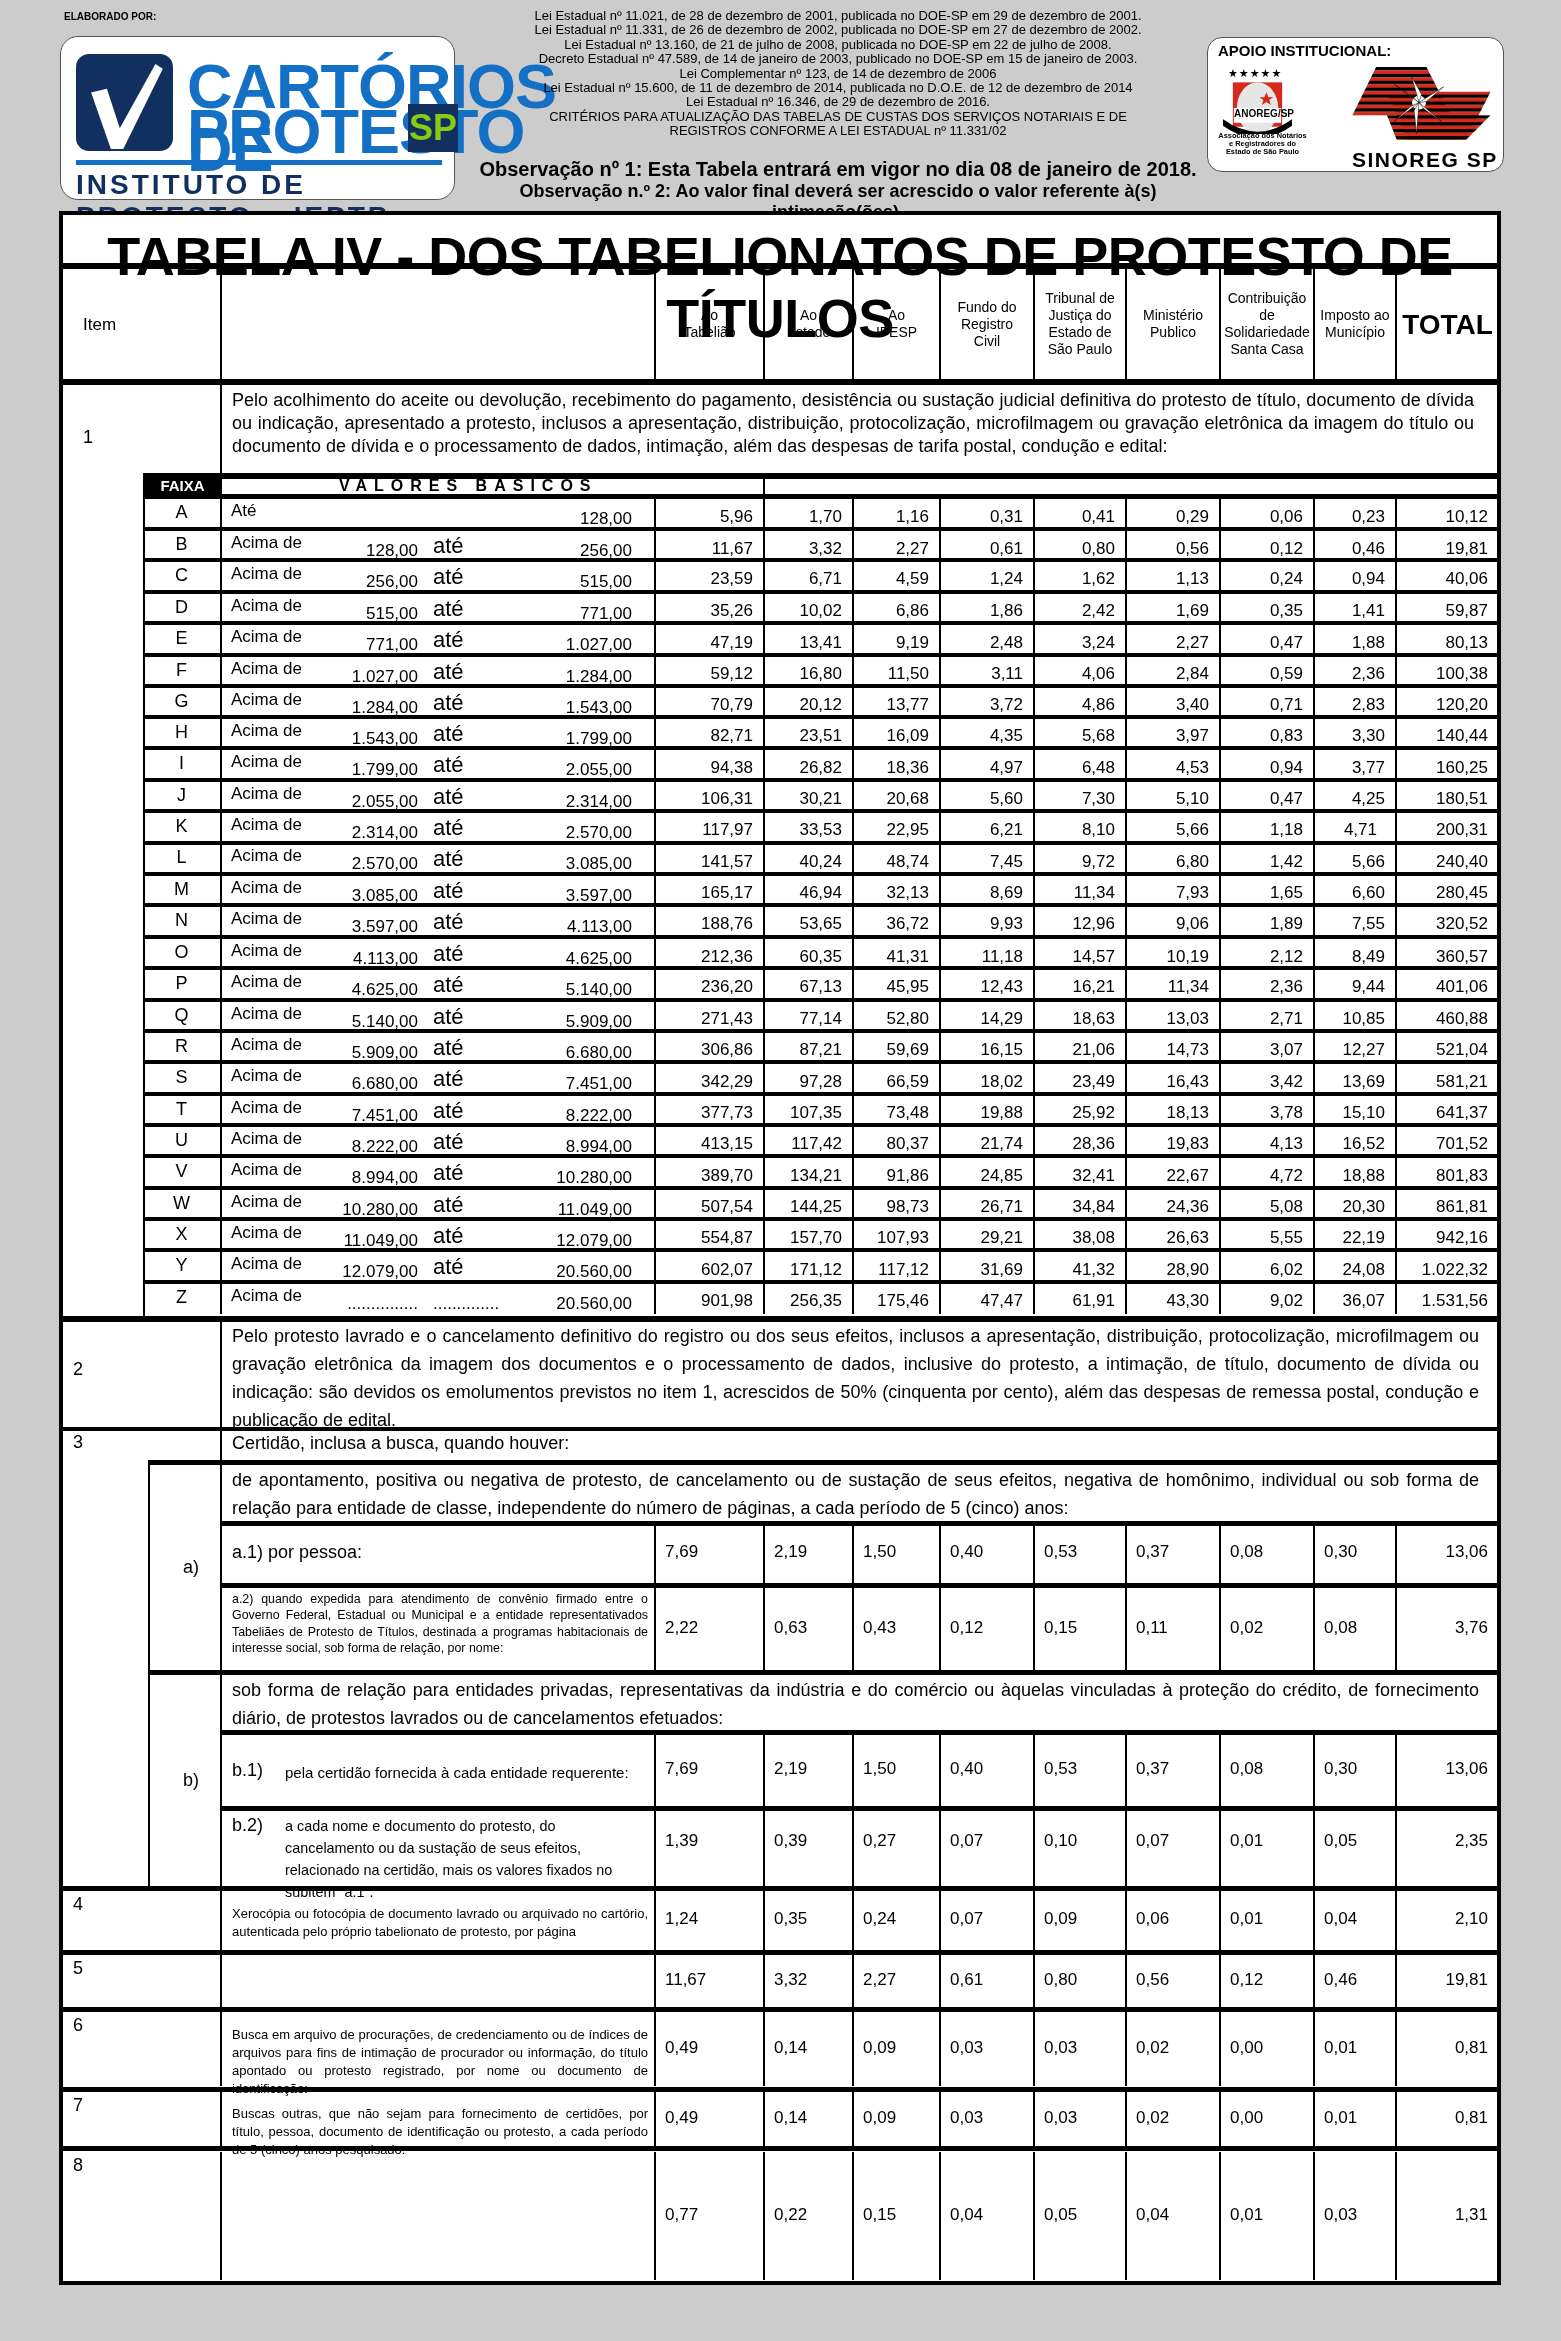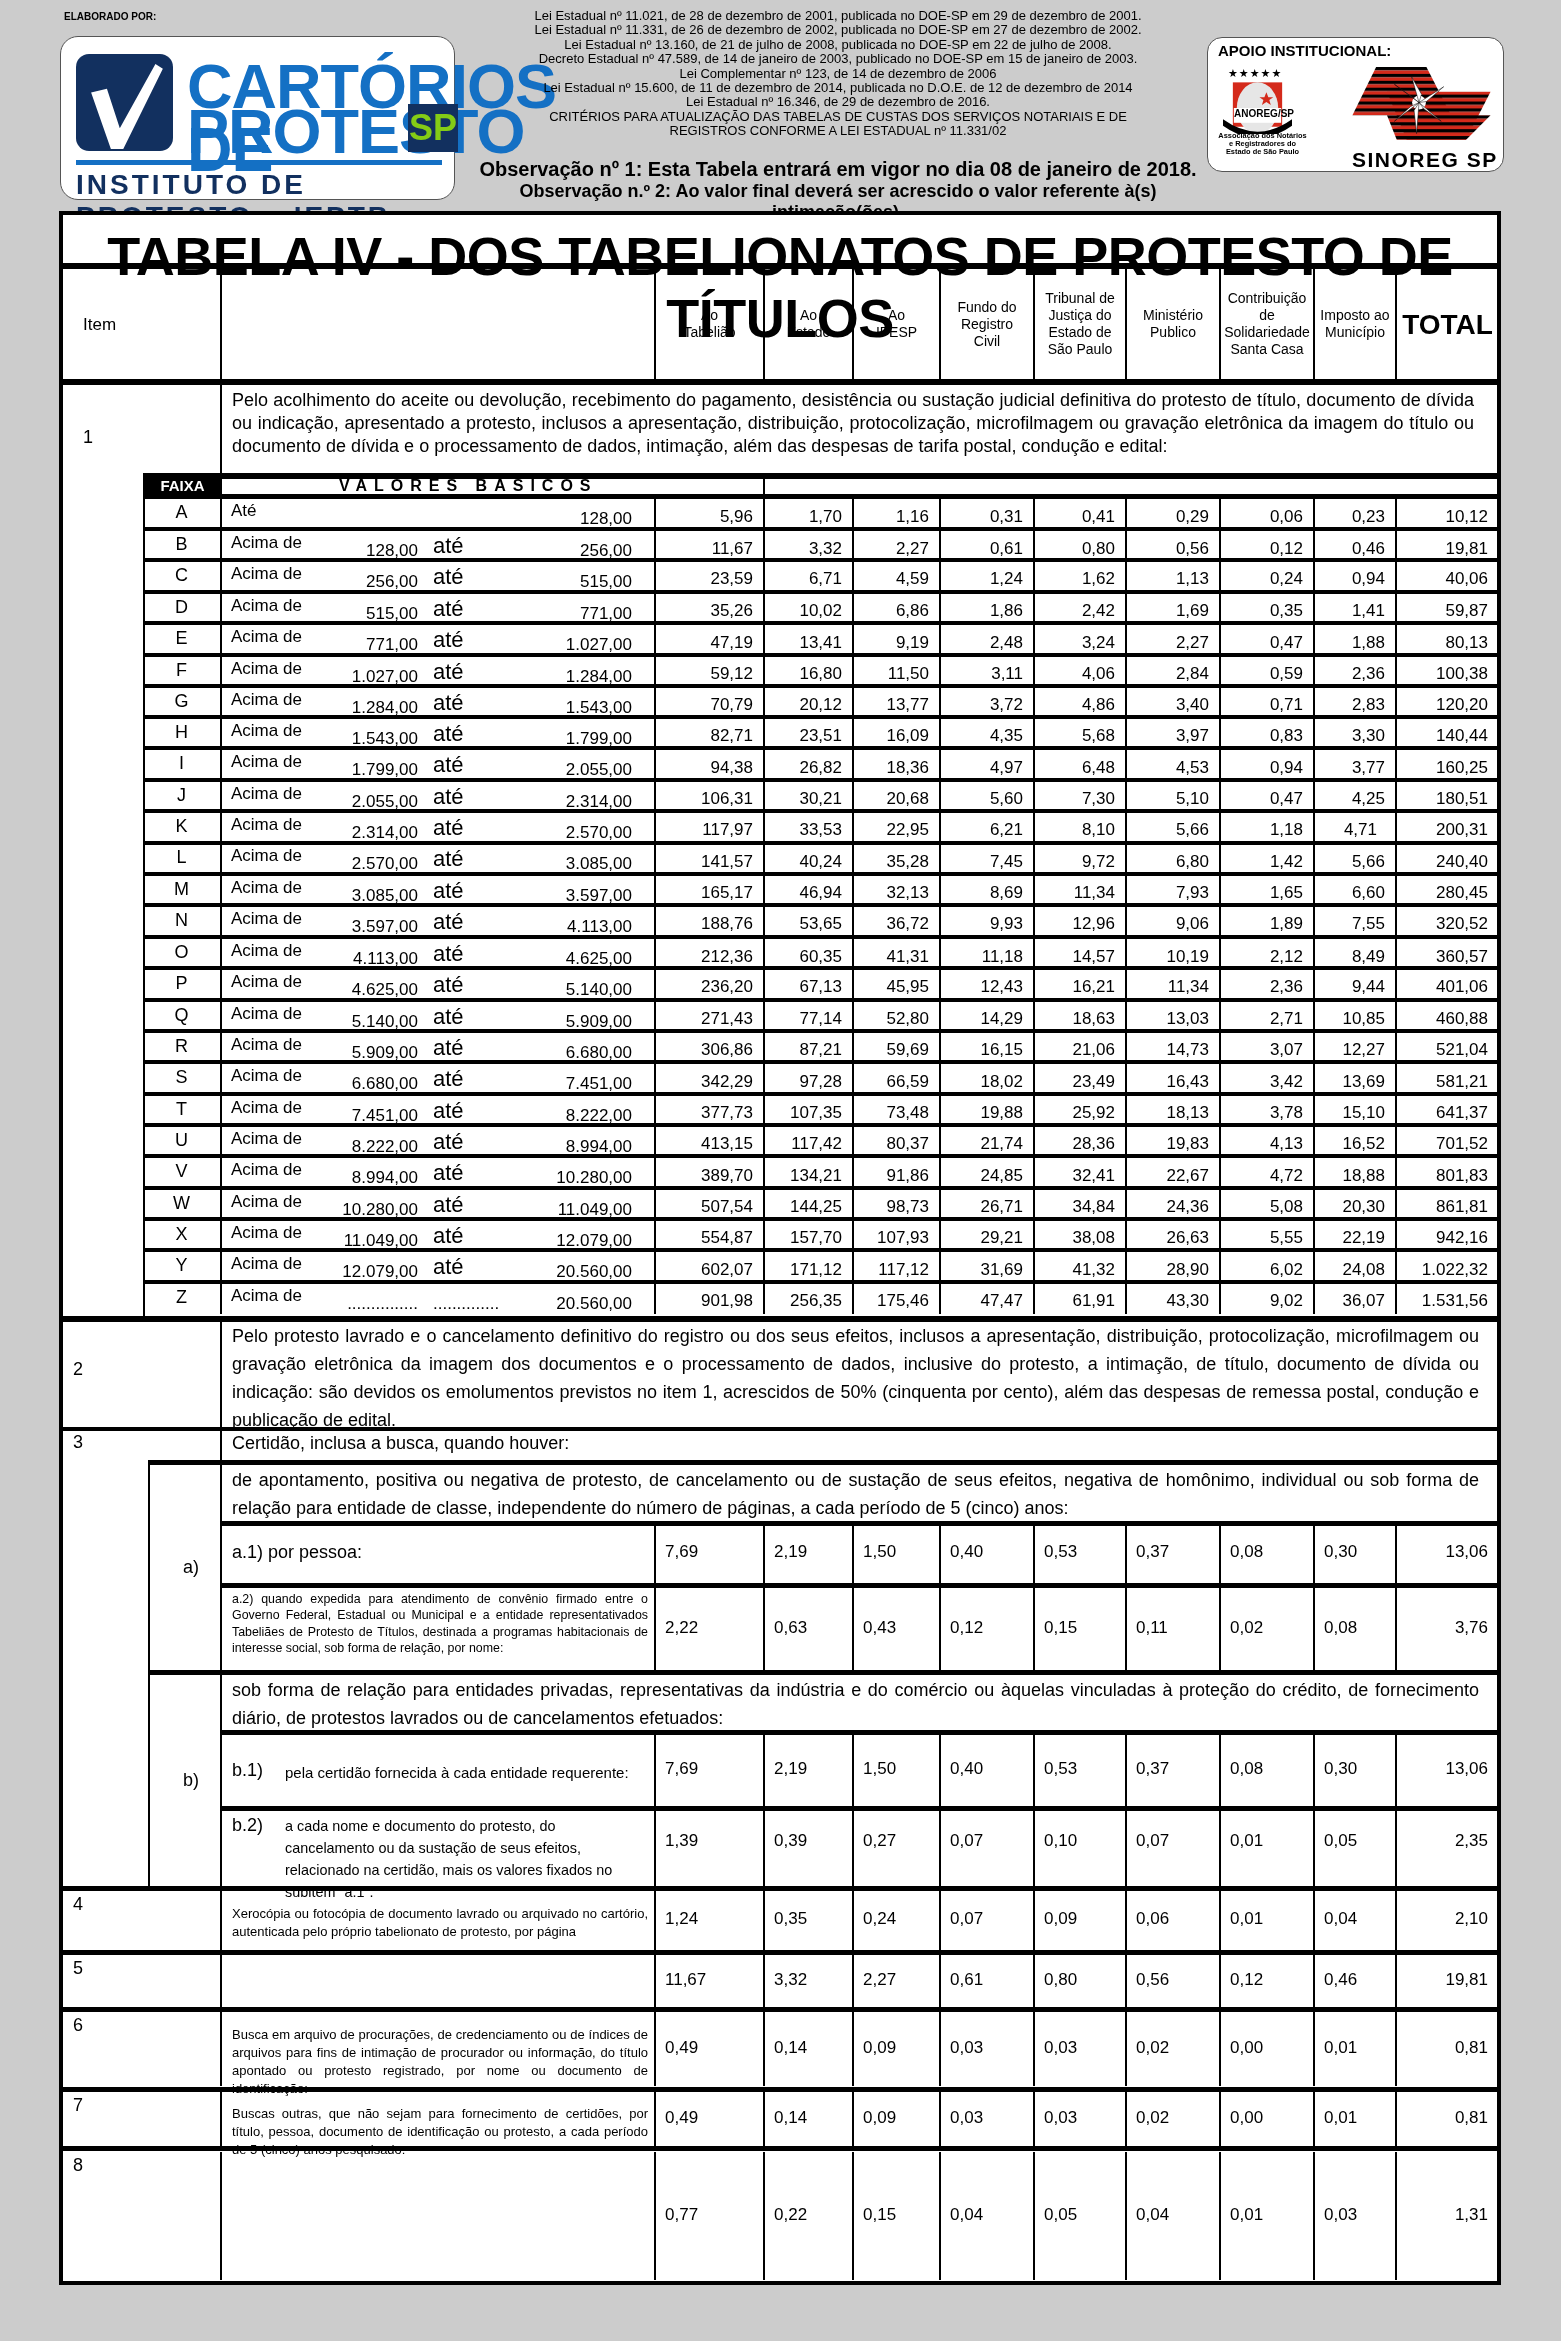--- a/index.html
+++ b/index.html
@@ -458,21 +458,21 @@
     <div class="rng" style="left: 168px; top: 631px;">Acima de</div>
     <div class="rng" style="left: 256px; top: 639px; width: 99px; text-align: right;">2.570,00</div>
     <div class="ate" style="left: 370px; top: 631px;">até</div>
     <div class="rng" style="left: 435px; top: 639px; width: 134px; text-align: right;">3.085,00</div>
     <div class="vline" style="left: 591px; top: 628px; width: 2px; height: 32px;"></div>
     <div class="vline" style="left: 591px; top: 628px; width: 2px; height: 32px;"></div>
     <div class="cell" style="left: 593px; top: 628px; width: 107px; height: 32px;">141,57</div>
     <div class="vline" style="left: 700px; top: 628px; width: 2px; height: 32px;"></div>
     <div class="cell" style="left: 702px; top: 628px; width: 87px; height: 32px;">40,24</div>
     <div class="vline" style="left: 789px; top: 628px; width: 2px; height: 32px;"></div>
-    <div class="cell" style="left: 791px; top: 628px; width: 85px; height: 32px;">35,28</div>
+    <div class="cell" style="left: 791px; top: 628px; width: 85px; height: 32px;">48,74</div>
     <div class="vline" style="left: 876px; top: 628px; width: 2px; height: 32px;"></div>
     <div class="cell" style="left: 878px; top: 628px; width: 92px; height: 32px;">7,45</div>
     <div class="vline" style="left: 970px; top: 628px; width: 2px; height: 32px;"></div>
     <div class="cell" style="left: 972px; top: 628px; width: 90px; height: 32px;">9,72</div>
     <div class="vline" style="left: 1062px; top: 628px; width: 2px; height: 32px;"></div>
     <div class="cell" style="left: 1064px; top: 628px; width: 92px; height: 32px;">6,80</div>
     <div class="vline" style="left: 1156px; top: 628px; width: 2px; height: 32px;"></div>
     <div class="cell" style="left: 1158px; top: 628px; width: 92px; height: 32px;">1,42</div>
     <div class="vline" style="left: 1250px; top: 628px; width: 2px; height: 32px;"></div>
     <div class="cell" style="left: 1252px; top: 628px; width: 80px; height: 32px;">5,66</div>

